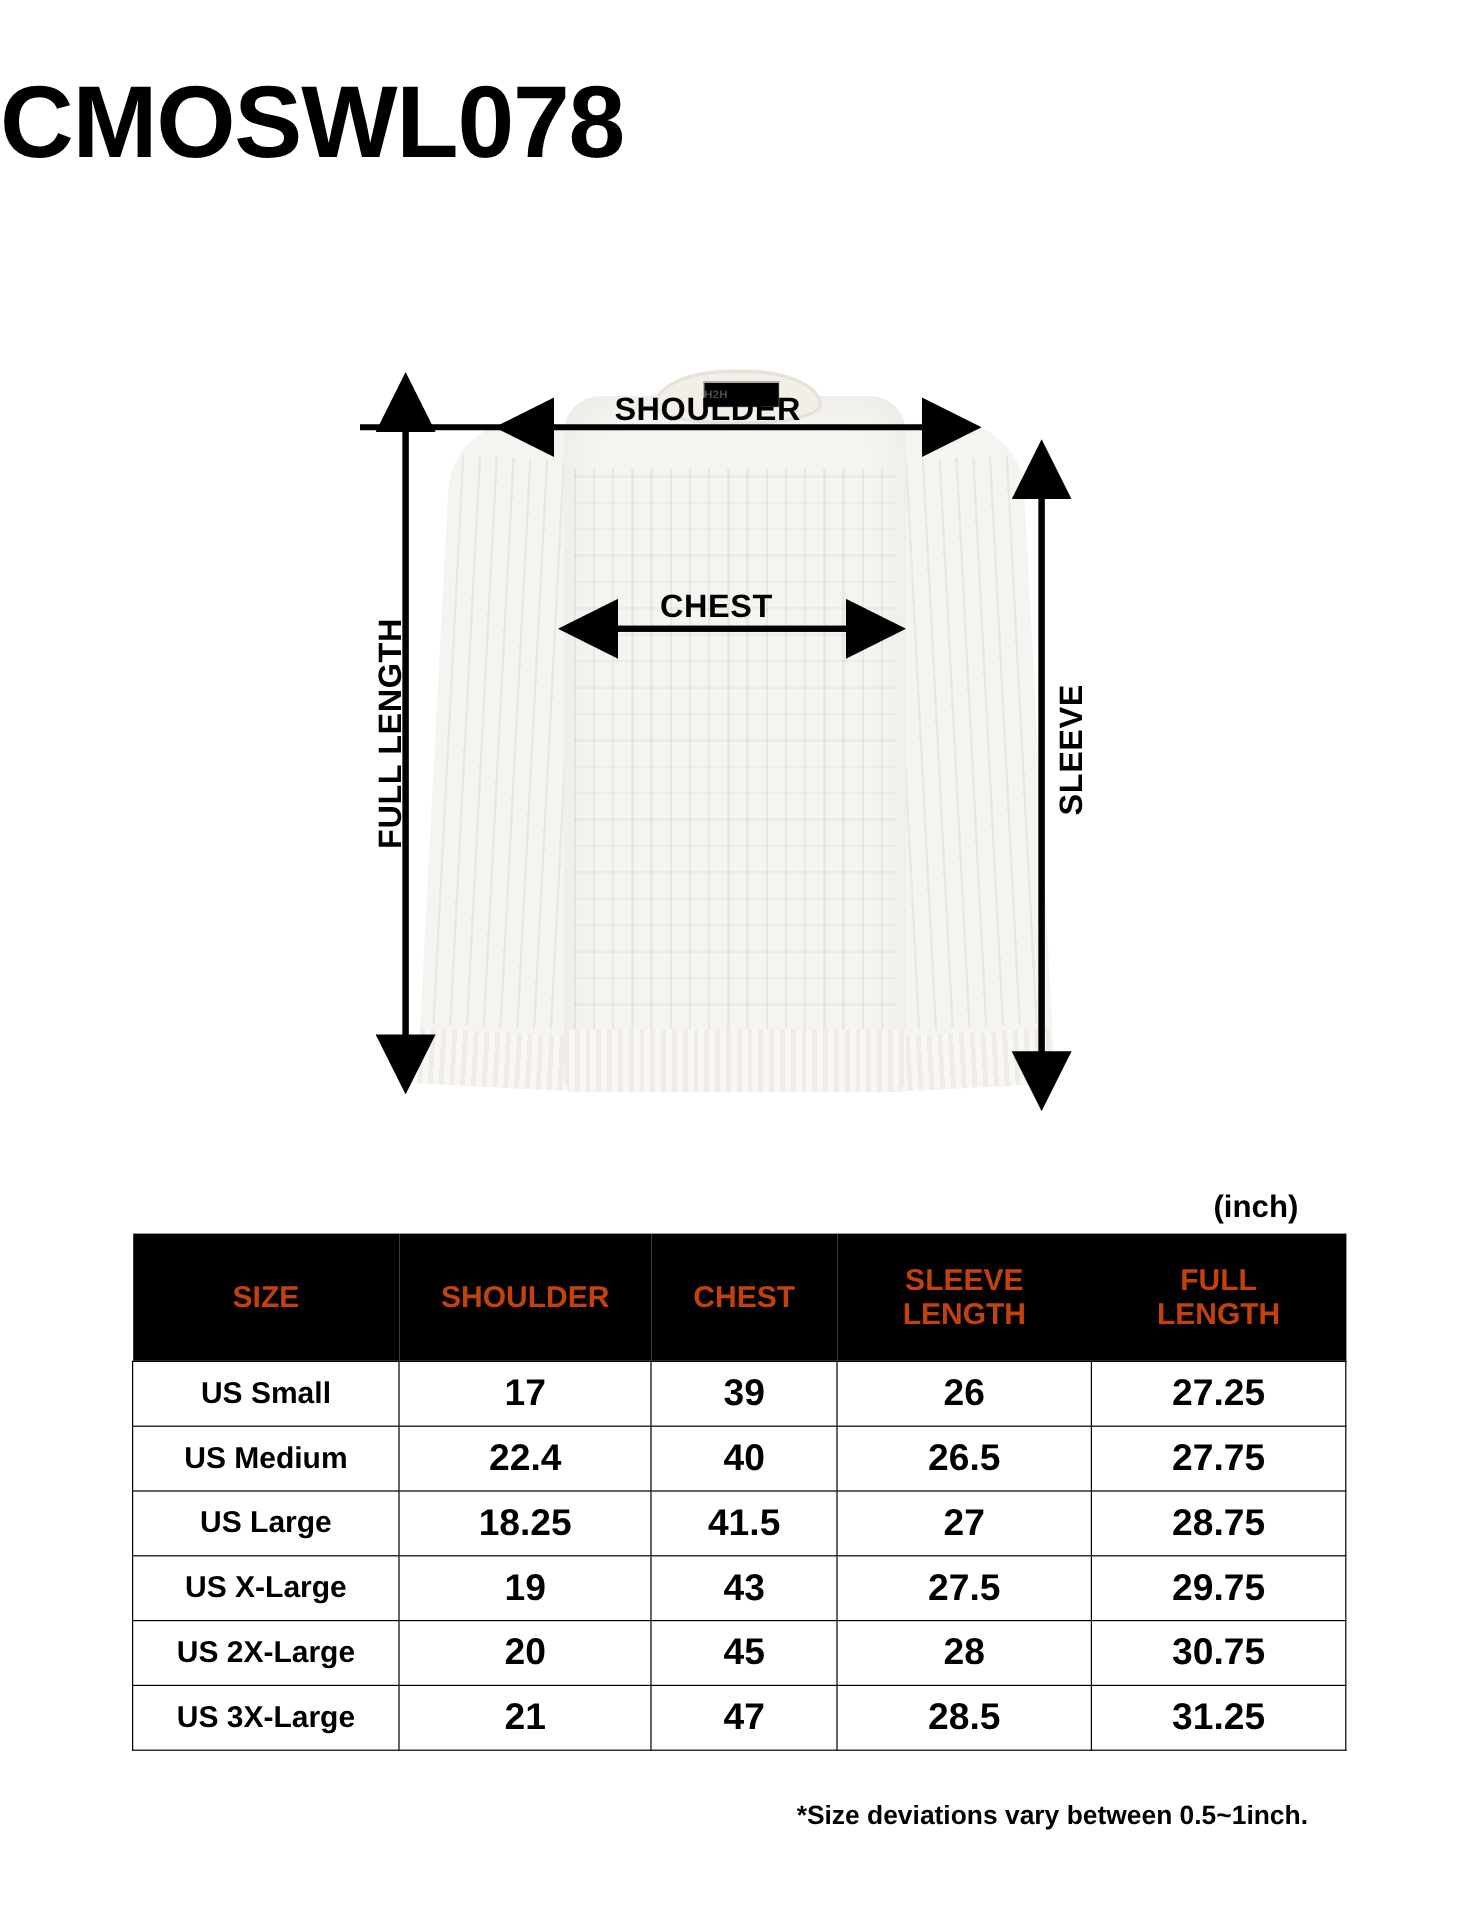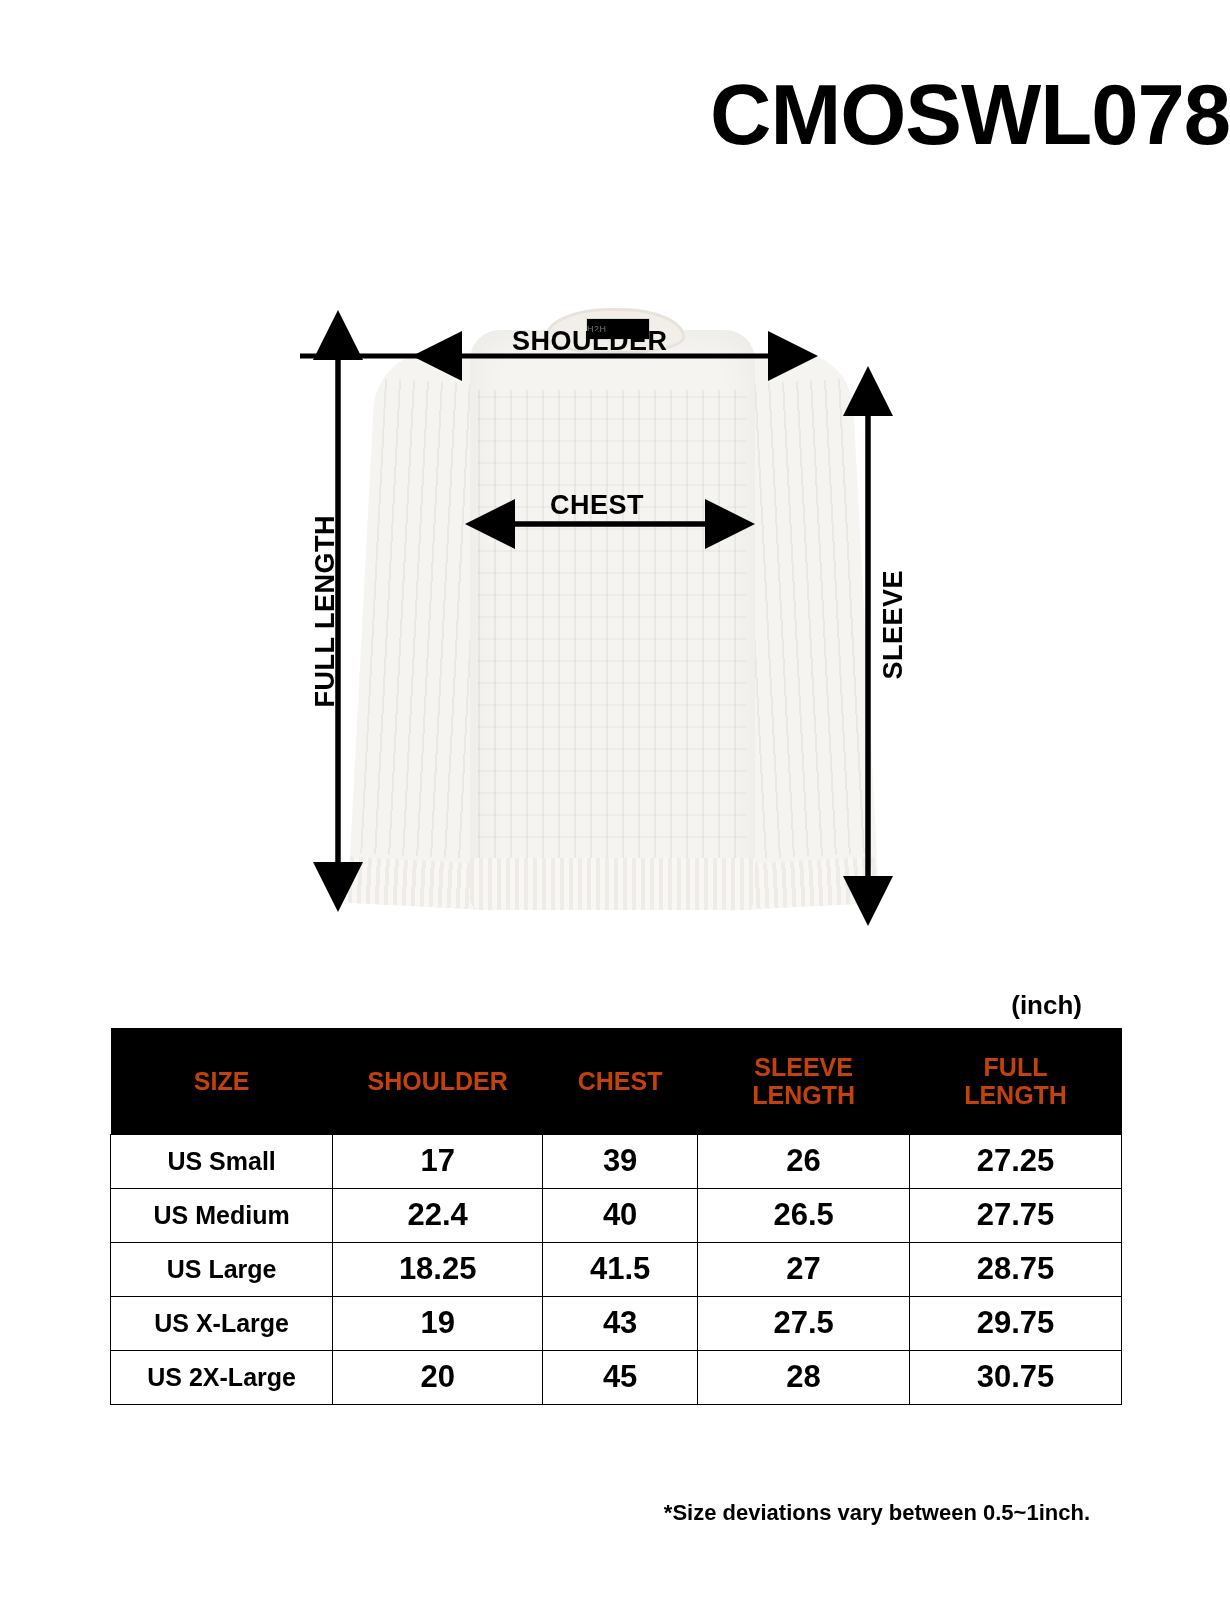--- a/index.html
+++ b/index.html
@@ -12,24 +12,24 @@
     height: 1600px;
     position: relative;
     font-family: "Liberation Sans", sans-serif;
     color: #000000;
     overflow: hidden;
   }
 
   
   .title {
     position: absolute;
-    top: 72px;
+    top: 60px;
     left: 0;
     width: 1230px;
-    text-align: right;
+    text-align: left;
     font-size: 85px;
     font-weight: 700;
     letter-spacing: -1px;
     line-height: 1;
   }
 
   
   .illustration {
     position: absolute;
     top: 290px;
@@ -315,16 +315,23 @@
       <td>27.5</td>
       <td>29.75</td>
     </tr>
     <tr>
       <td class="size-name">US 2X-Large</td>
       <td>20</td>
       <td>45</td>
       <td>28</td>
       <td>30.75</td>
     </tr>
+    <tr>
+      <td class="size-name">US 3X-Large</td>
+      <td>21</td>
+      <td>47</td>
+      <td>28.5</td>
+      <td>31.25</td>
+    </tr>
   </tbody>
 </table>
 
 <div class="footnote">*Size deviations vary between 0.5~1inch.</div>
 
 </body></html>

